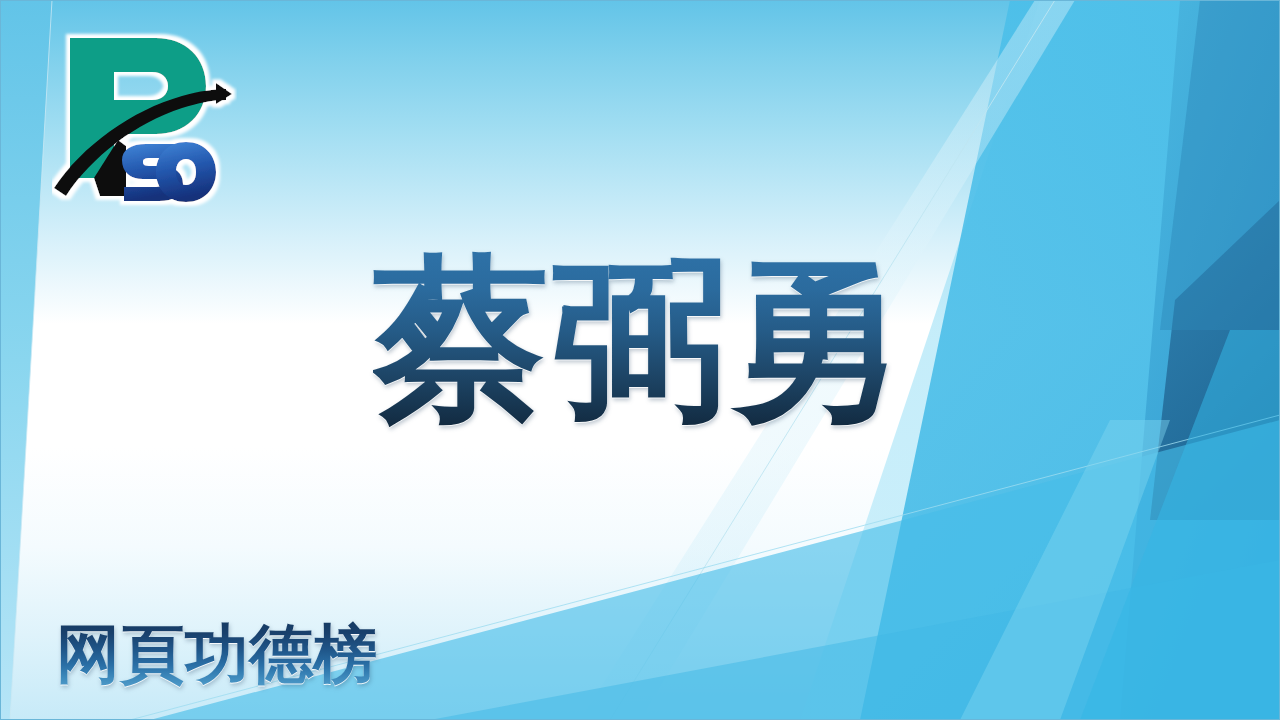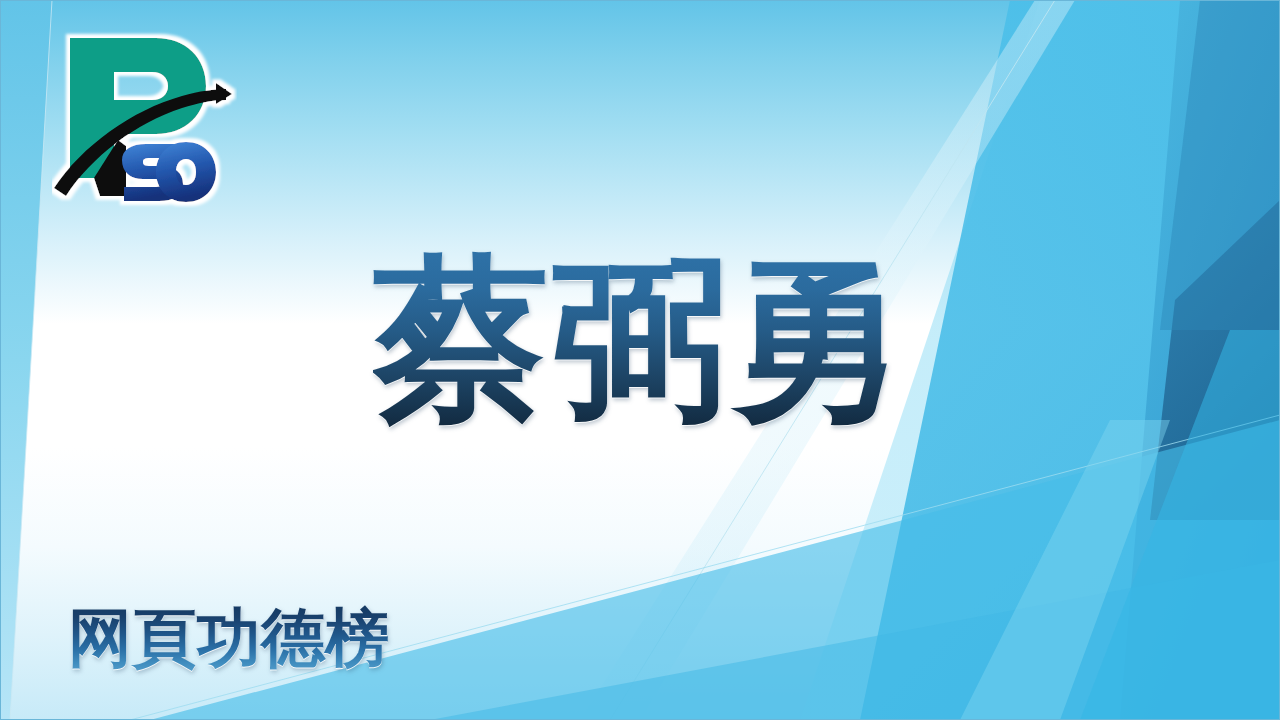--- a/index.html
+++ b/index.html
@@ -86,22 +86,21 @@
     -webkit-text-fill-color: transparent;
     filter: drop-shadow(0 1px 0 rgba(255,255,255,0.85))
             drop-shadow(1px 2px 2px rgba(40,70,100,0.30));
     white-space: nowrap;
   }
 
   
   #subtitle-block {
     position: absolute;
     left: 56px;
-    bottom: 48px;
-    margin-left: 12px;
+    bottom: 32px;
   }
   #subtitle {
     display: inline-block;
     font-family: "DejaVu Sans", "Liberation Sans", sans-serif;
     font-weight: 700;
     font-size: 64px;
     line-height: 1.05;
     letter-spacing: 0.005em;
     background: linear-gradient(to bottom,
         #163a63 0%,

